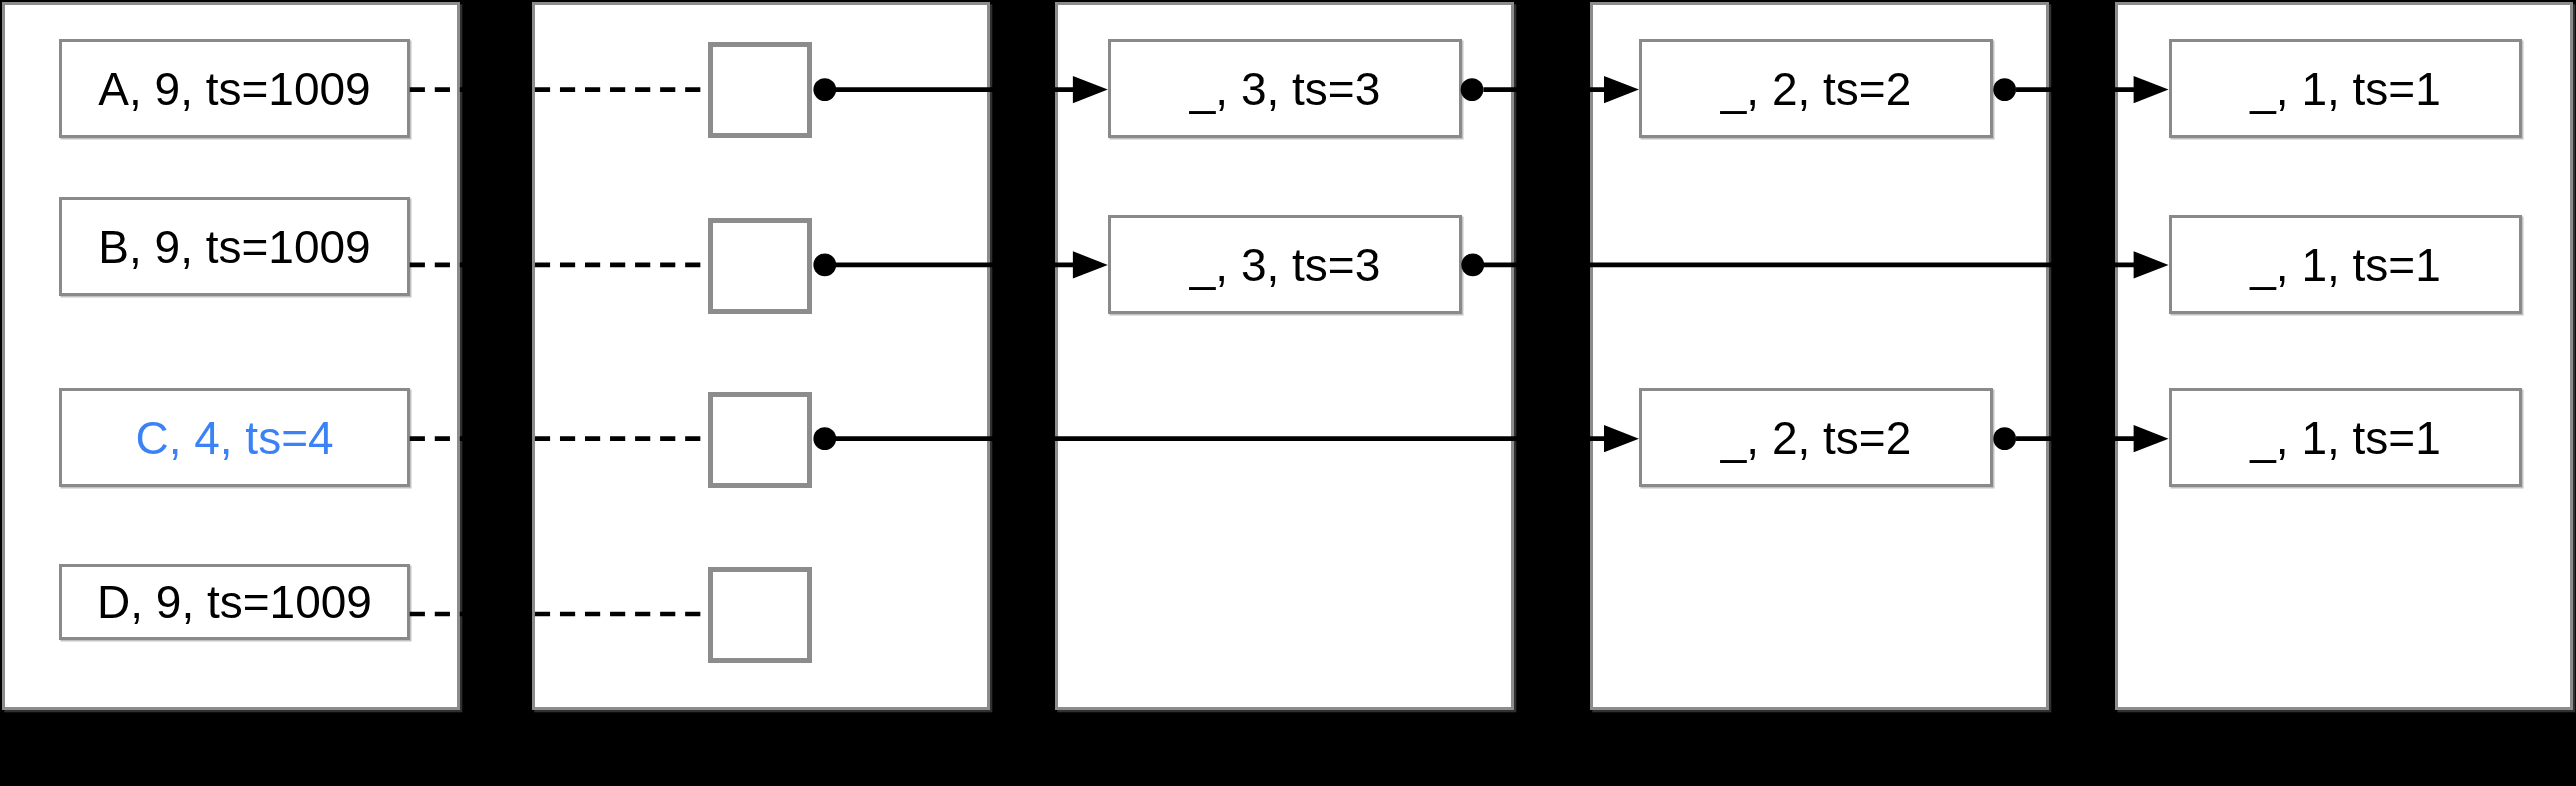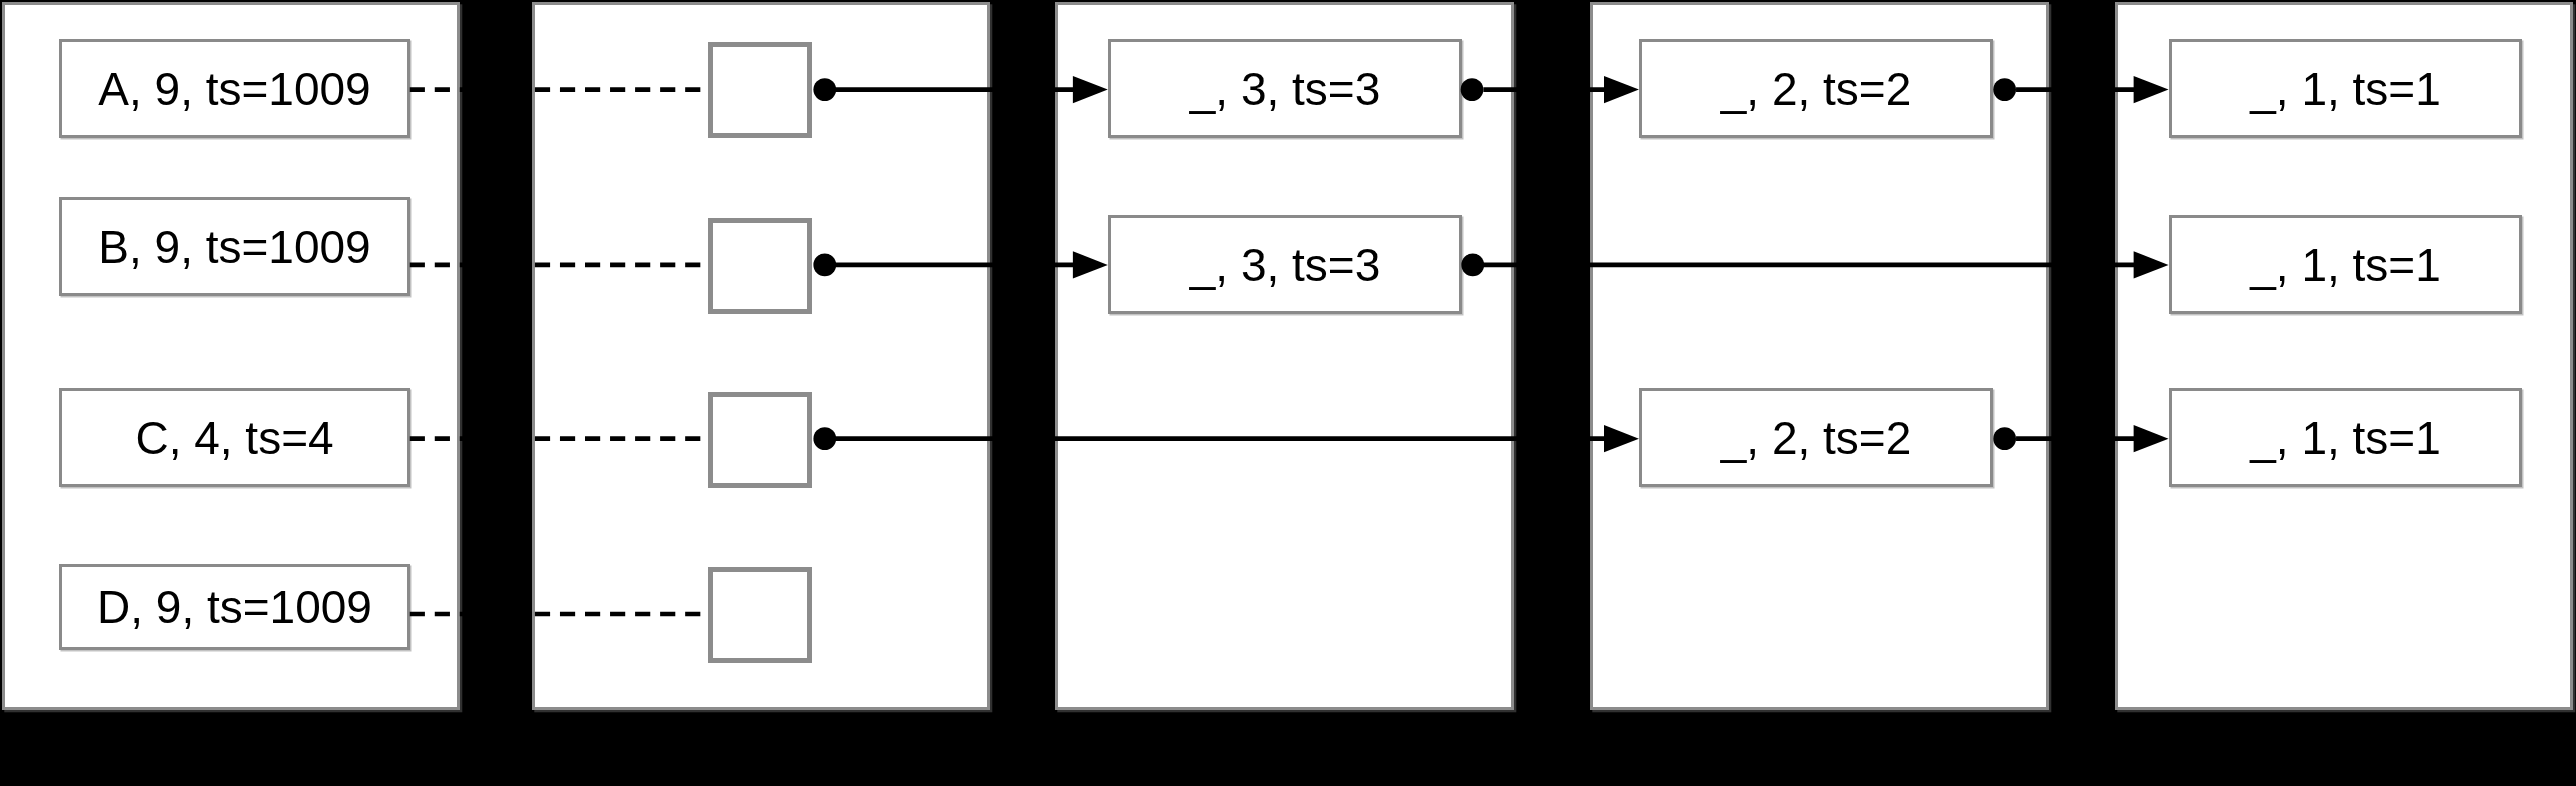--- a/index.html
+++ b/index.html
@@ -53,22 +53,22 @@
 <body>
 
 <div id="canvas" style="width: 2576px; height: 787px; background: rgb(0, 0, 0);">
     <div class="panel" style="left: 2.3px; top: 2.3px; width: 458px; height: 708px; background: rgb(255, 255, 255); border-color: rgb(140, 140, 140);"></div>
     <div class="panel" style="left: 532px; top: 2.3px; width: 458px; height: 708px; background: rgb(255, 255, 255); border-color: rgb(140, 140, 140);"></div>
     <div class="panel" style="left: 1055px; top: 2.3px; width: 459px; height: 708px; background: rgb(255, 255, 255); border-color: rgb(140, 140, 140);"></div>
     <div class="panel" style="left: 1590px; top: 2.3px; width: 459px; height: 708px; background: rgb(255, 255, 255); border-color: rgb(140, 140, 140);"></div>
     <div class="panel" style="left: 2115px; top: 2.3px; width: 458px; height: 708px; background: rgb(255, 255, 255); border-color: rgb(140, 140, 140);"></div>
     <div class="record-box" style="left: 59px; top: 39px; width: 351px; height: 99px; font-size: 46px; border-color: rgb(138, 138, 138); color: rgb(0, 0, 0);">A, 9, ts=1009</div>
     <div class="record-box" style="left: 59px; top: 197px; width: 351px; height: 99px; font-size: 46px; border-color: rgb(138, 138, 138); color: rgb(0, 0, 0);">B, 9, ts=1009</div>
-    <div class="record-box" style="left: 59px; top: 388px; width: 351px; height: 99px; font-size: 46px; border-color: rgb(138, 138, 138); color: #000000;">C, 4, ts=4</div>
-    <div class="record-box" style="left: 59px; top: 564px; width: 351px; height: 86px; font-size: 46px; border-color: rgb(138, 138, 138); color: rgb(0, 0, 0);">D, 9, ts=1009</div>
+    <div class="record-box" style="left: 59px; top: 388px; width: 351px; height: 99px; font-size: 46px; border-color: rgb(138, 138, 138); color: #3b82f6;">C, 4, ts=4</div>
+    <div class="record-box" style="left: 59px; top: 564px; width: 351px; height: 76px; font-size: 46px; border-color: rgb(138, 138, 138); color: rgb(0, 0, 0);">D, 9, ts=1009</div>
     <div class="record-box" style="left: 1108px; top: 39px; width: 354px; height: 99px; font-size: 46px; border-color: rgb(138, 138, 138); color: rgb(0, 0, 0);">_, 3, ts=3</div>
     <div class="record-box" style="left: 1108px; top: 215px; width: 354px; height: 99px; font-size: 46px; border-color: rgb(138, 138, 138); color: rgb(0, 0, 0);">_, 3, ts=3</div>
     <div class="record-box" style="left: 1639px; top: 39px; width: 354px; height: 99px; font-size: 46px; border-color: rgb(138, 138, 138); color: rgb(0, 0, 0);">_, 2, ts=2</div>
     <div class="record-box" style="left: 1639px; top: 388px; width: 354px; height: 99px; font-size: 46px; border-color: rgb(138, 138, 138); color: rgb(0, 0, 0);">_, 2, ts=2</div>
     <div class="record-box" style="left: 2169px; top: 39px; width: 353px; height: 99px; font-size: 46px; border-color: rgb(138, 138, 138); color: rgb(0, 0, 0);">_, 1, ts=1</div>
     <div class="record-box" style="left: 2169px; top: 215px; width: 353px; height: 99px; font-size: 46px; border-color: rgb(138, 138, 138); color: rgb(0, 0, 0);">_, 1, ts=1</div>
     <div class="record-box" style="left: 2169px; top: 388px; width: 353px; height: 99px; font-size: 46px; border-color: rgb(138, 138, 138); color: rgb(0, 0, 0);">_, 1, ts=1</div>
     <div class="pointer-cell" style="left: 708px; top: 42px; width: 104px; height: 96px; border-color: rgb(140, 140, 140);"></div>
     <div class="pointer-cell" style="left: 708px; top: 218px; width: 104px; height: 96px; border-color: rgb(140, 140, 140);"></div>
     <div class="pointer-cell" style="left: 708px; top: 392px; width: 104px; height: 96px; border-color: rgb(140, 140, 140);"></div>

